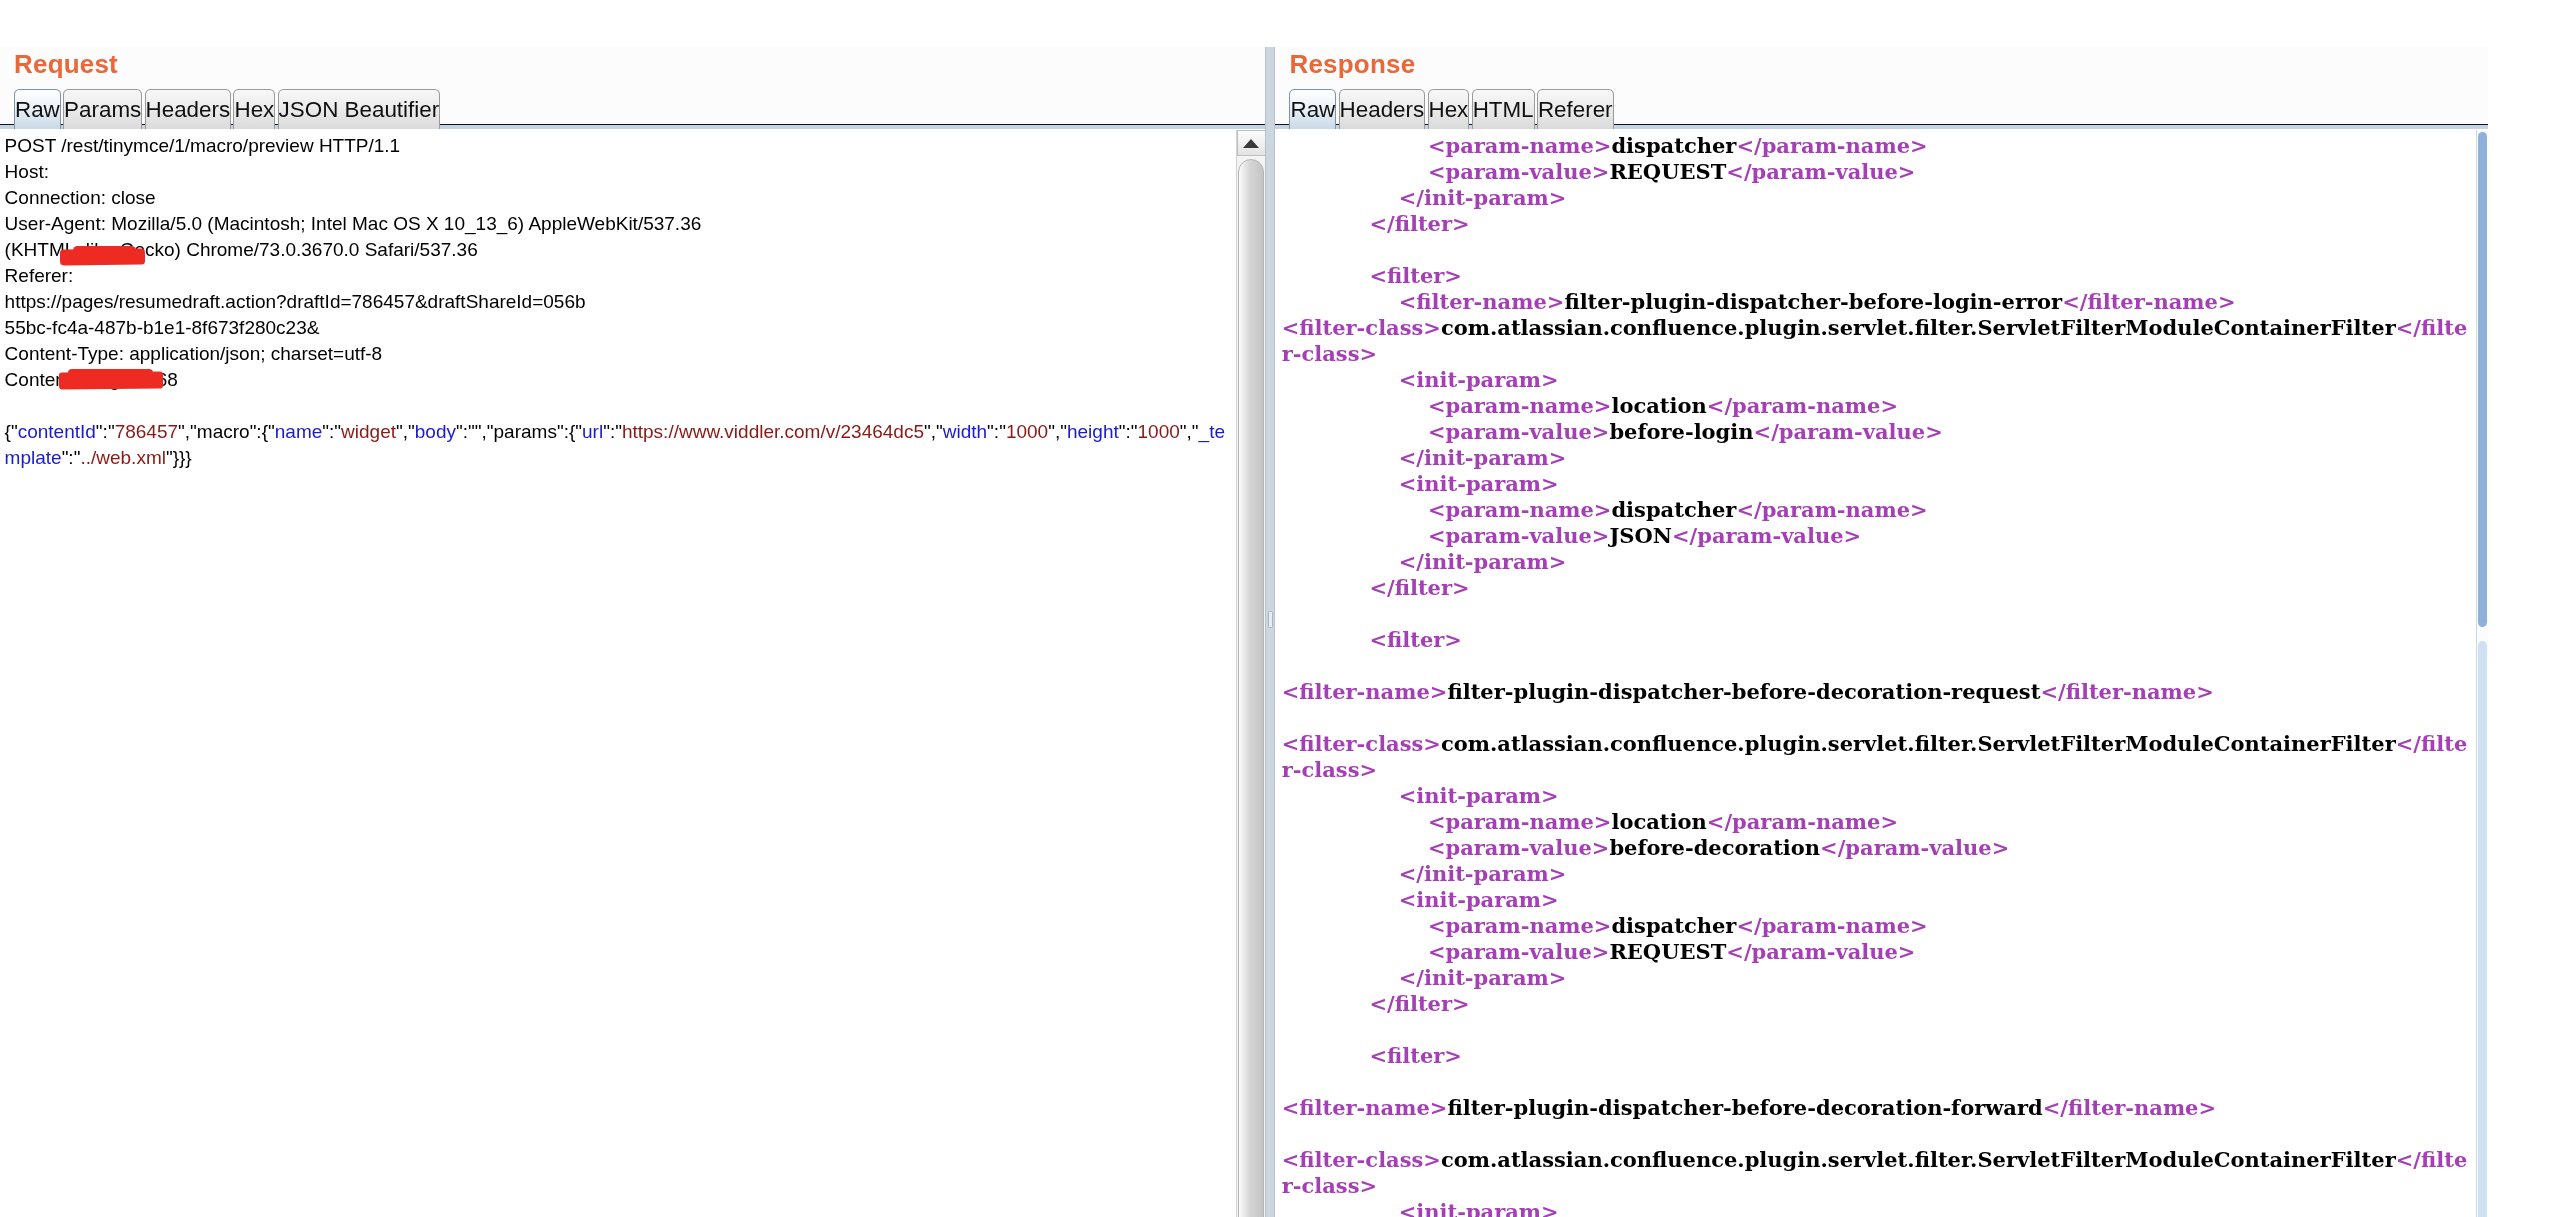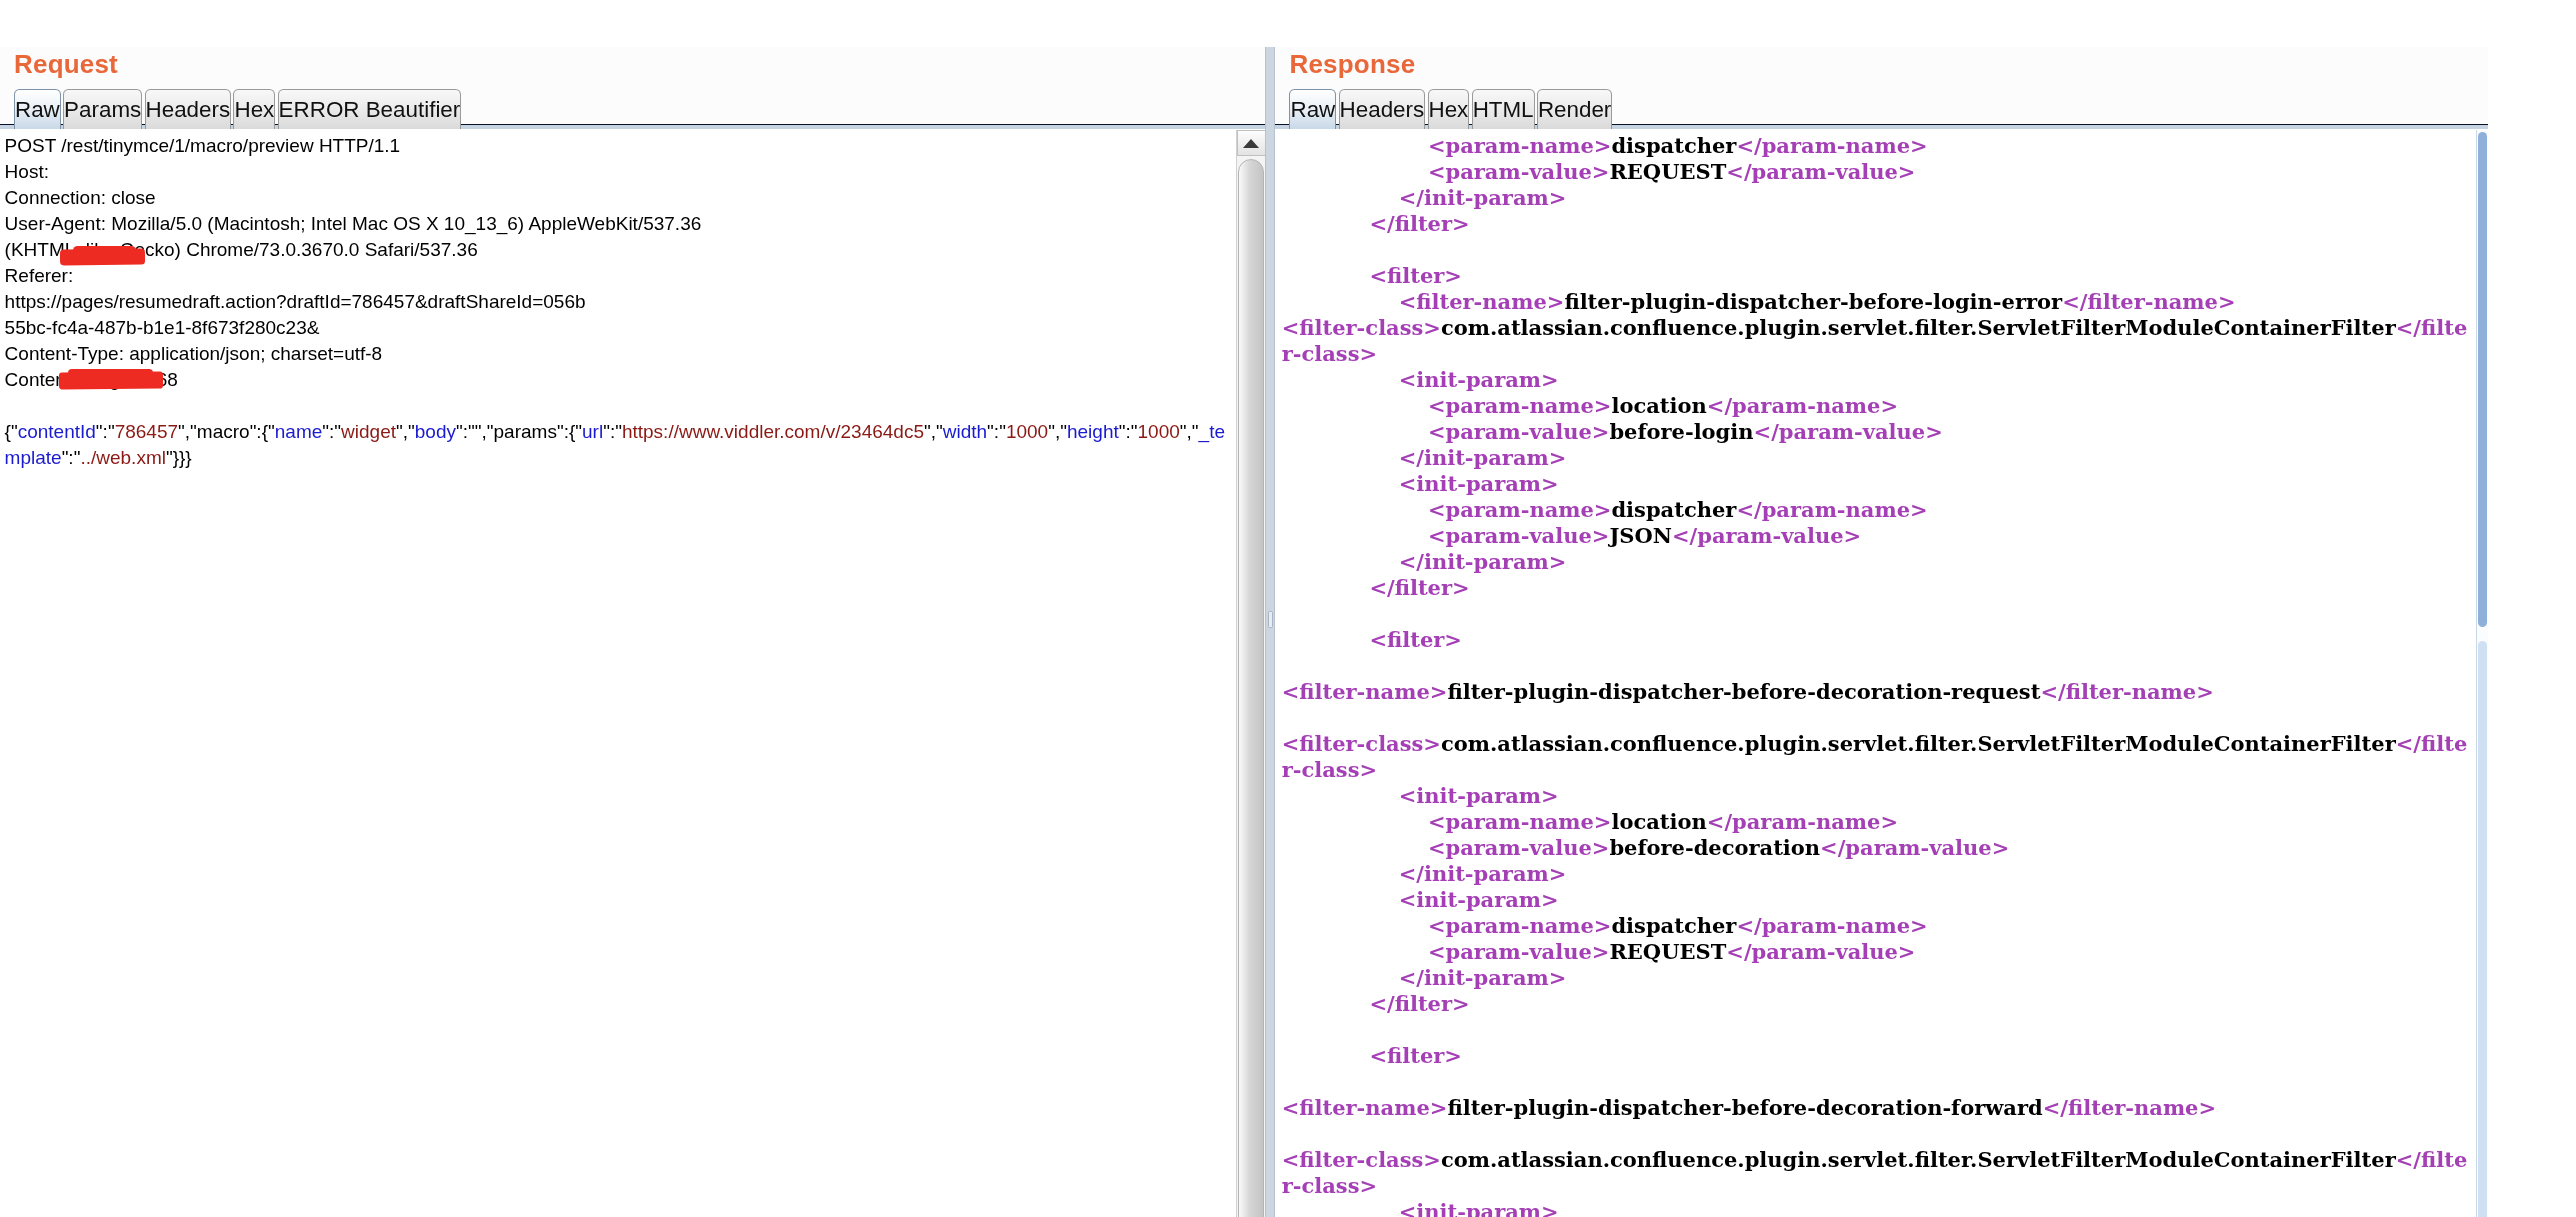--- a/index.html
+++ b/index.html
@@ -227,21 +227,21 @@
 <div class="app">
 
   <div class="panel panel-request">
     <div class="panel-title">Request</div>
 
     <div class="tabstrip">
       <div class="tab active">Raw</div>
       <div class="tab">Params</div>
       <div class="tab">Headers</div>
       <div class="tab">Hex</div>
-      <div class="tab">ERROR Beautifier</div>
+      <div class="tab">JSON Beautifier</div>
     </div>
 
     <div class="textview-wrap">
       <div class="textview" id="req-text">POST /rest/tinymce/1/macro/preview HTTP/1.1
 Host: 
 Connection: close
 User-Agent: Mozilla/5.0 (Macintosh; Intel Mac OS X 10_13_6) AppleWebKit/537.36
 (KHTML, like Gecko) Chrome/73.0.3670.0 Safari/537.36
 Referer:
 https://pages/resumedraft.action?draftId=786457&amp;draftShareId=056b
@@ -273,21 +273,21 @@
   </div>
 
   <div class="panel panel-response">
     <div class="panel-title">Response</div>
 
     <div class="tabstrip">
       <div class="tab active">Raw</div>
       <div class="tab">Headers</div>
       <div class="tab">Hex</div>
       <div class="tab">HTML</div>
-      <div class="tab">Render</div>
+      <div class="tab">Referer</div>
     </div>
 
     <div class="textview-wrap">
       <div class="textview textview-resp" id="resp-text">                    <span class="xtag">&lt;param-name&gt;</span><span class="xval">dispatcher</span><span class="xtag">&lt;/param-name&gt;</span>
                     <span class="xtag">&lt;param-value&gt;</span><span class="xval">REQUEST</span><span class="xtag">&lt;/param-value&gt;</span>
                 <span class="xtag">&lt;/init-param&gt;</span>
             <span class="xtag">&lt;/filter&gt;</span>
 
             <span class="xtag">&lt;filter&gt;</span>
                 <span class="xtag">&lt;filter-name&gt;</span><span class="xval">filter-plugin-dispatcher-before-login-error</span><span class="xtag">&lt;/filter-name&gt;</span>

